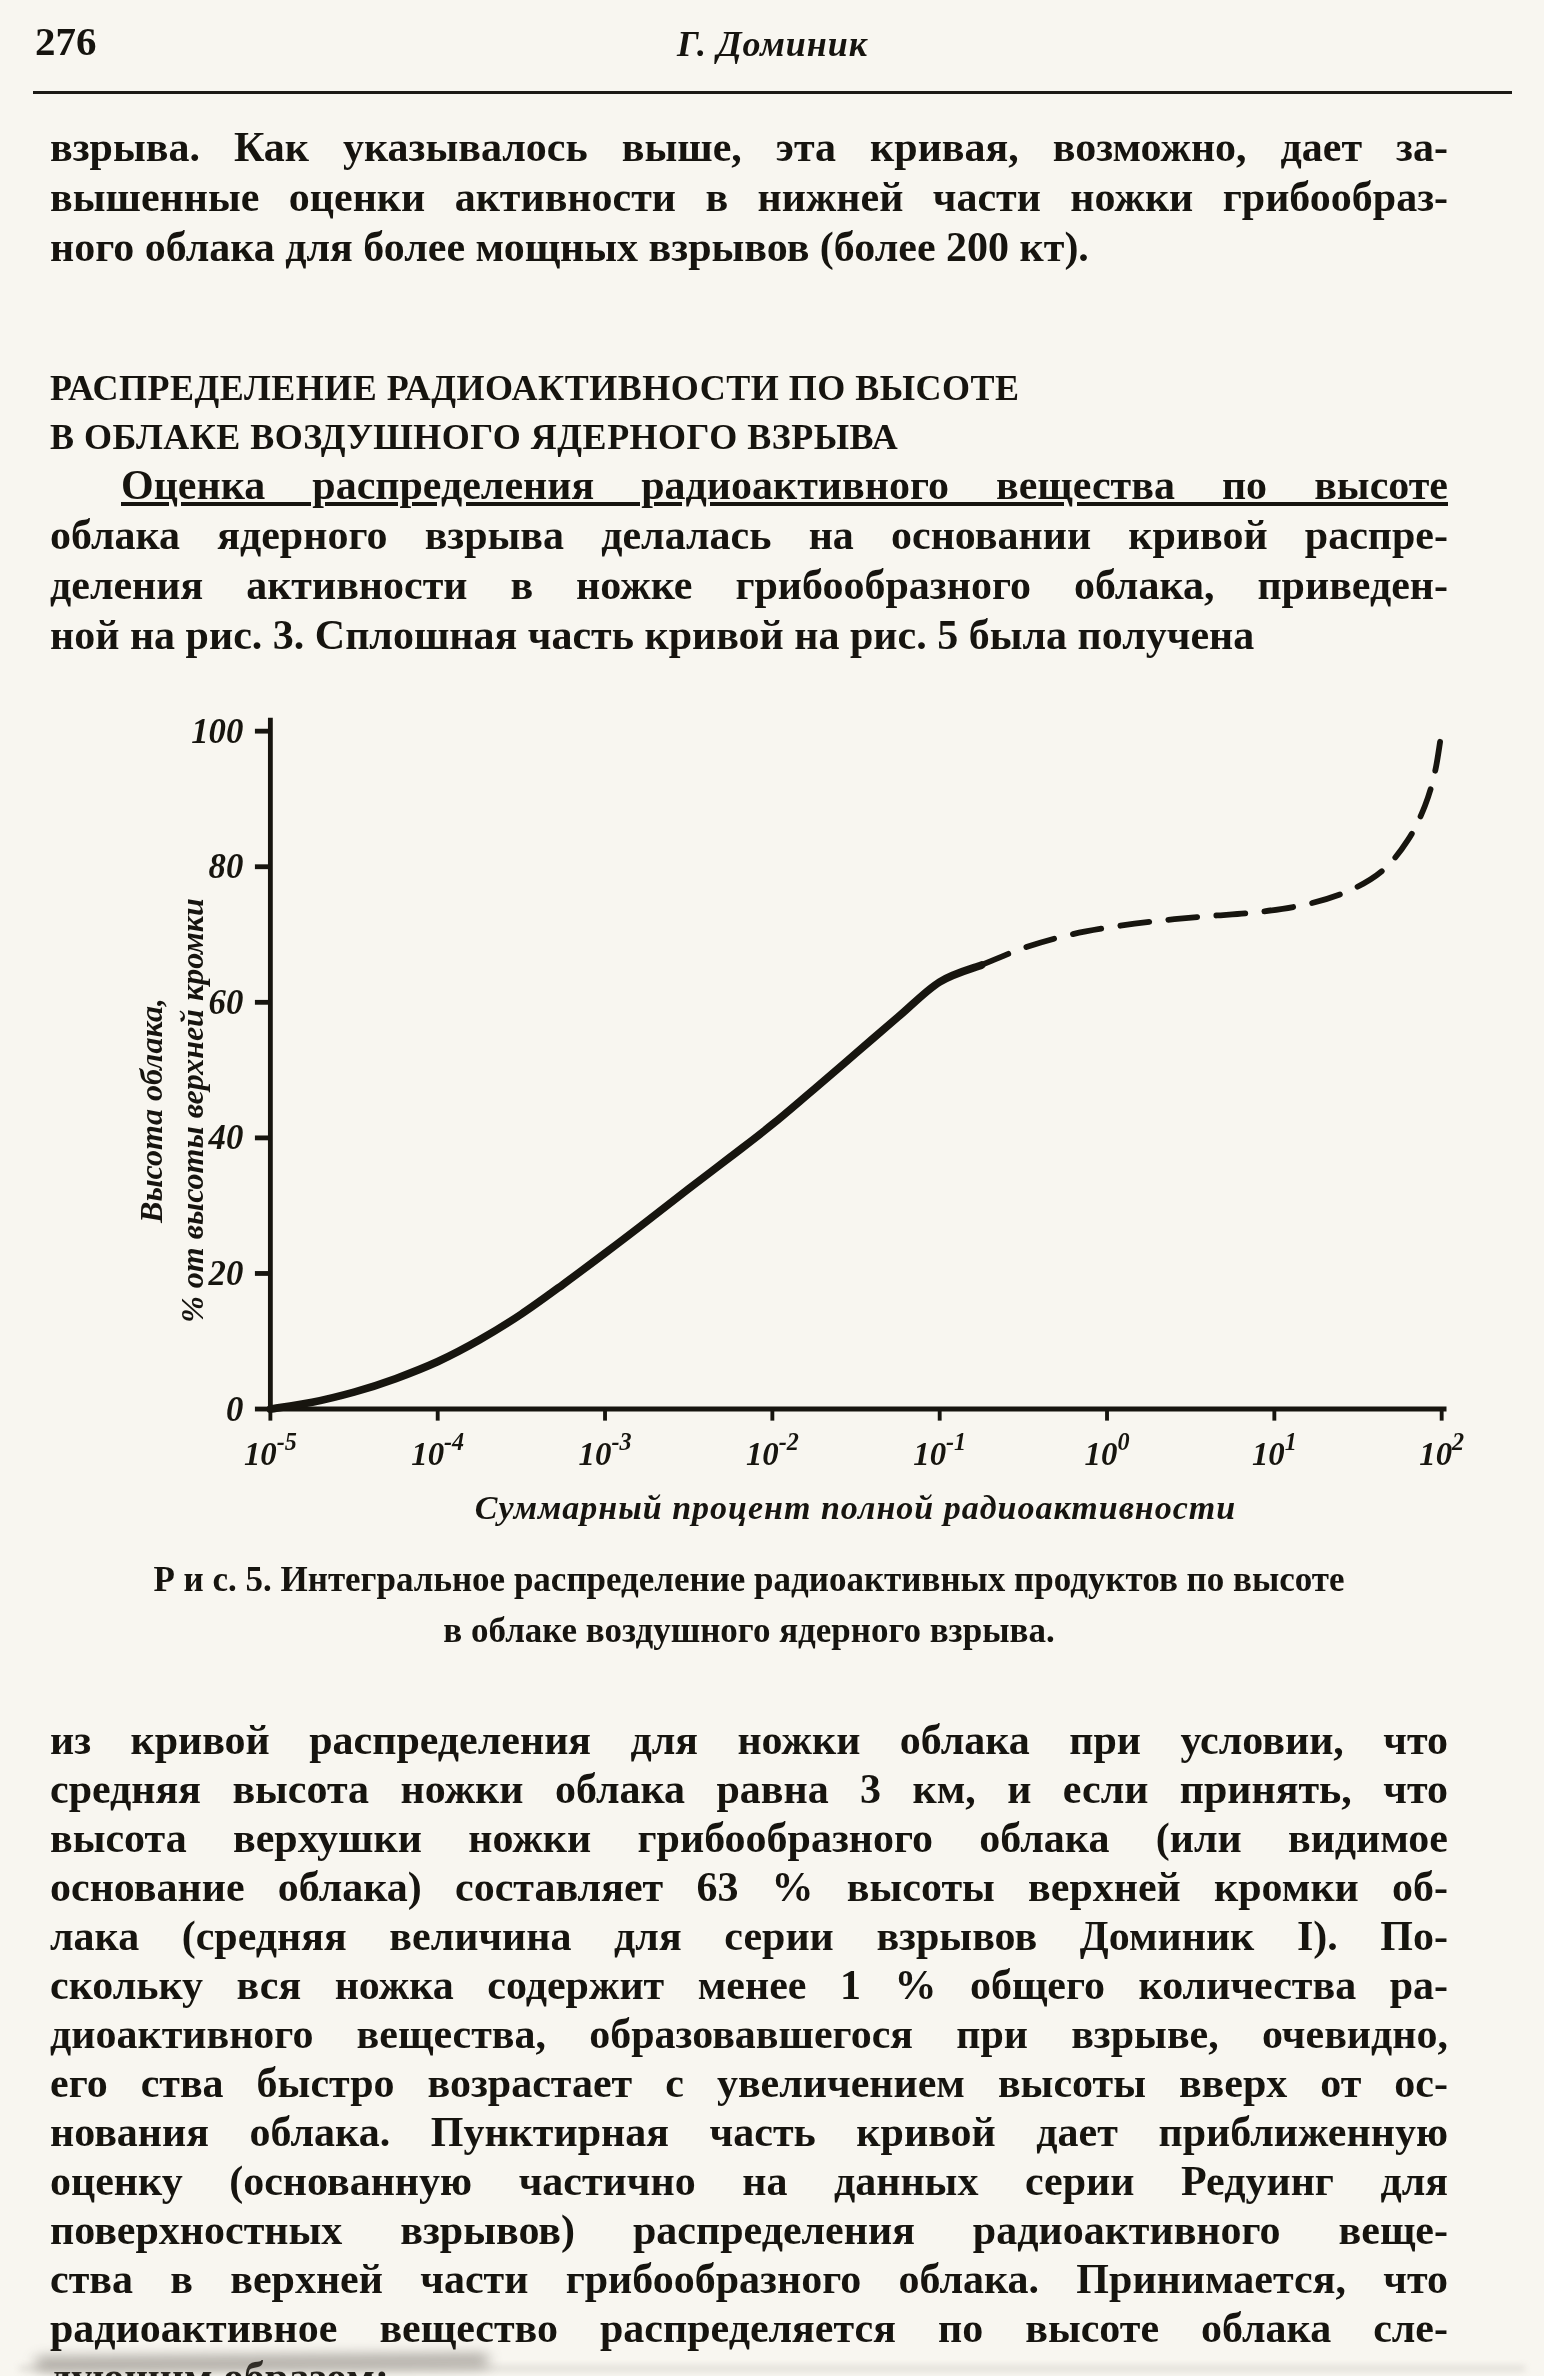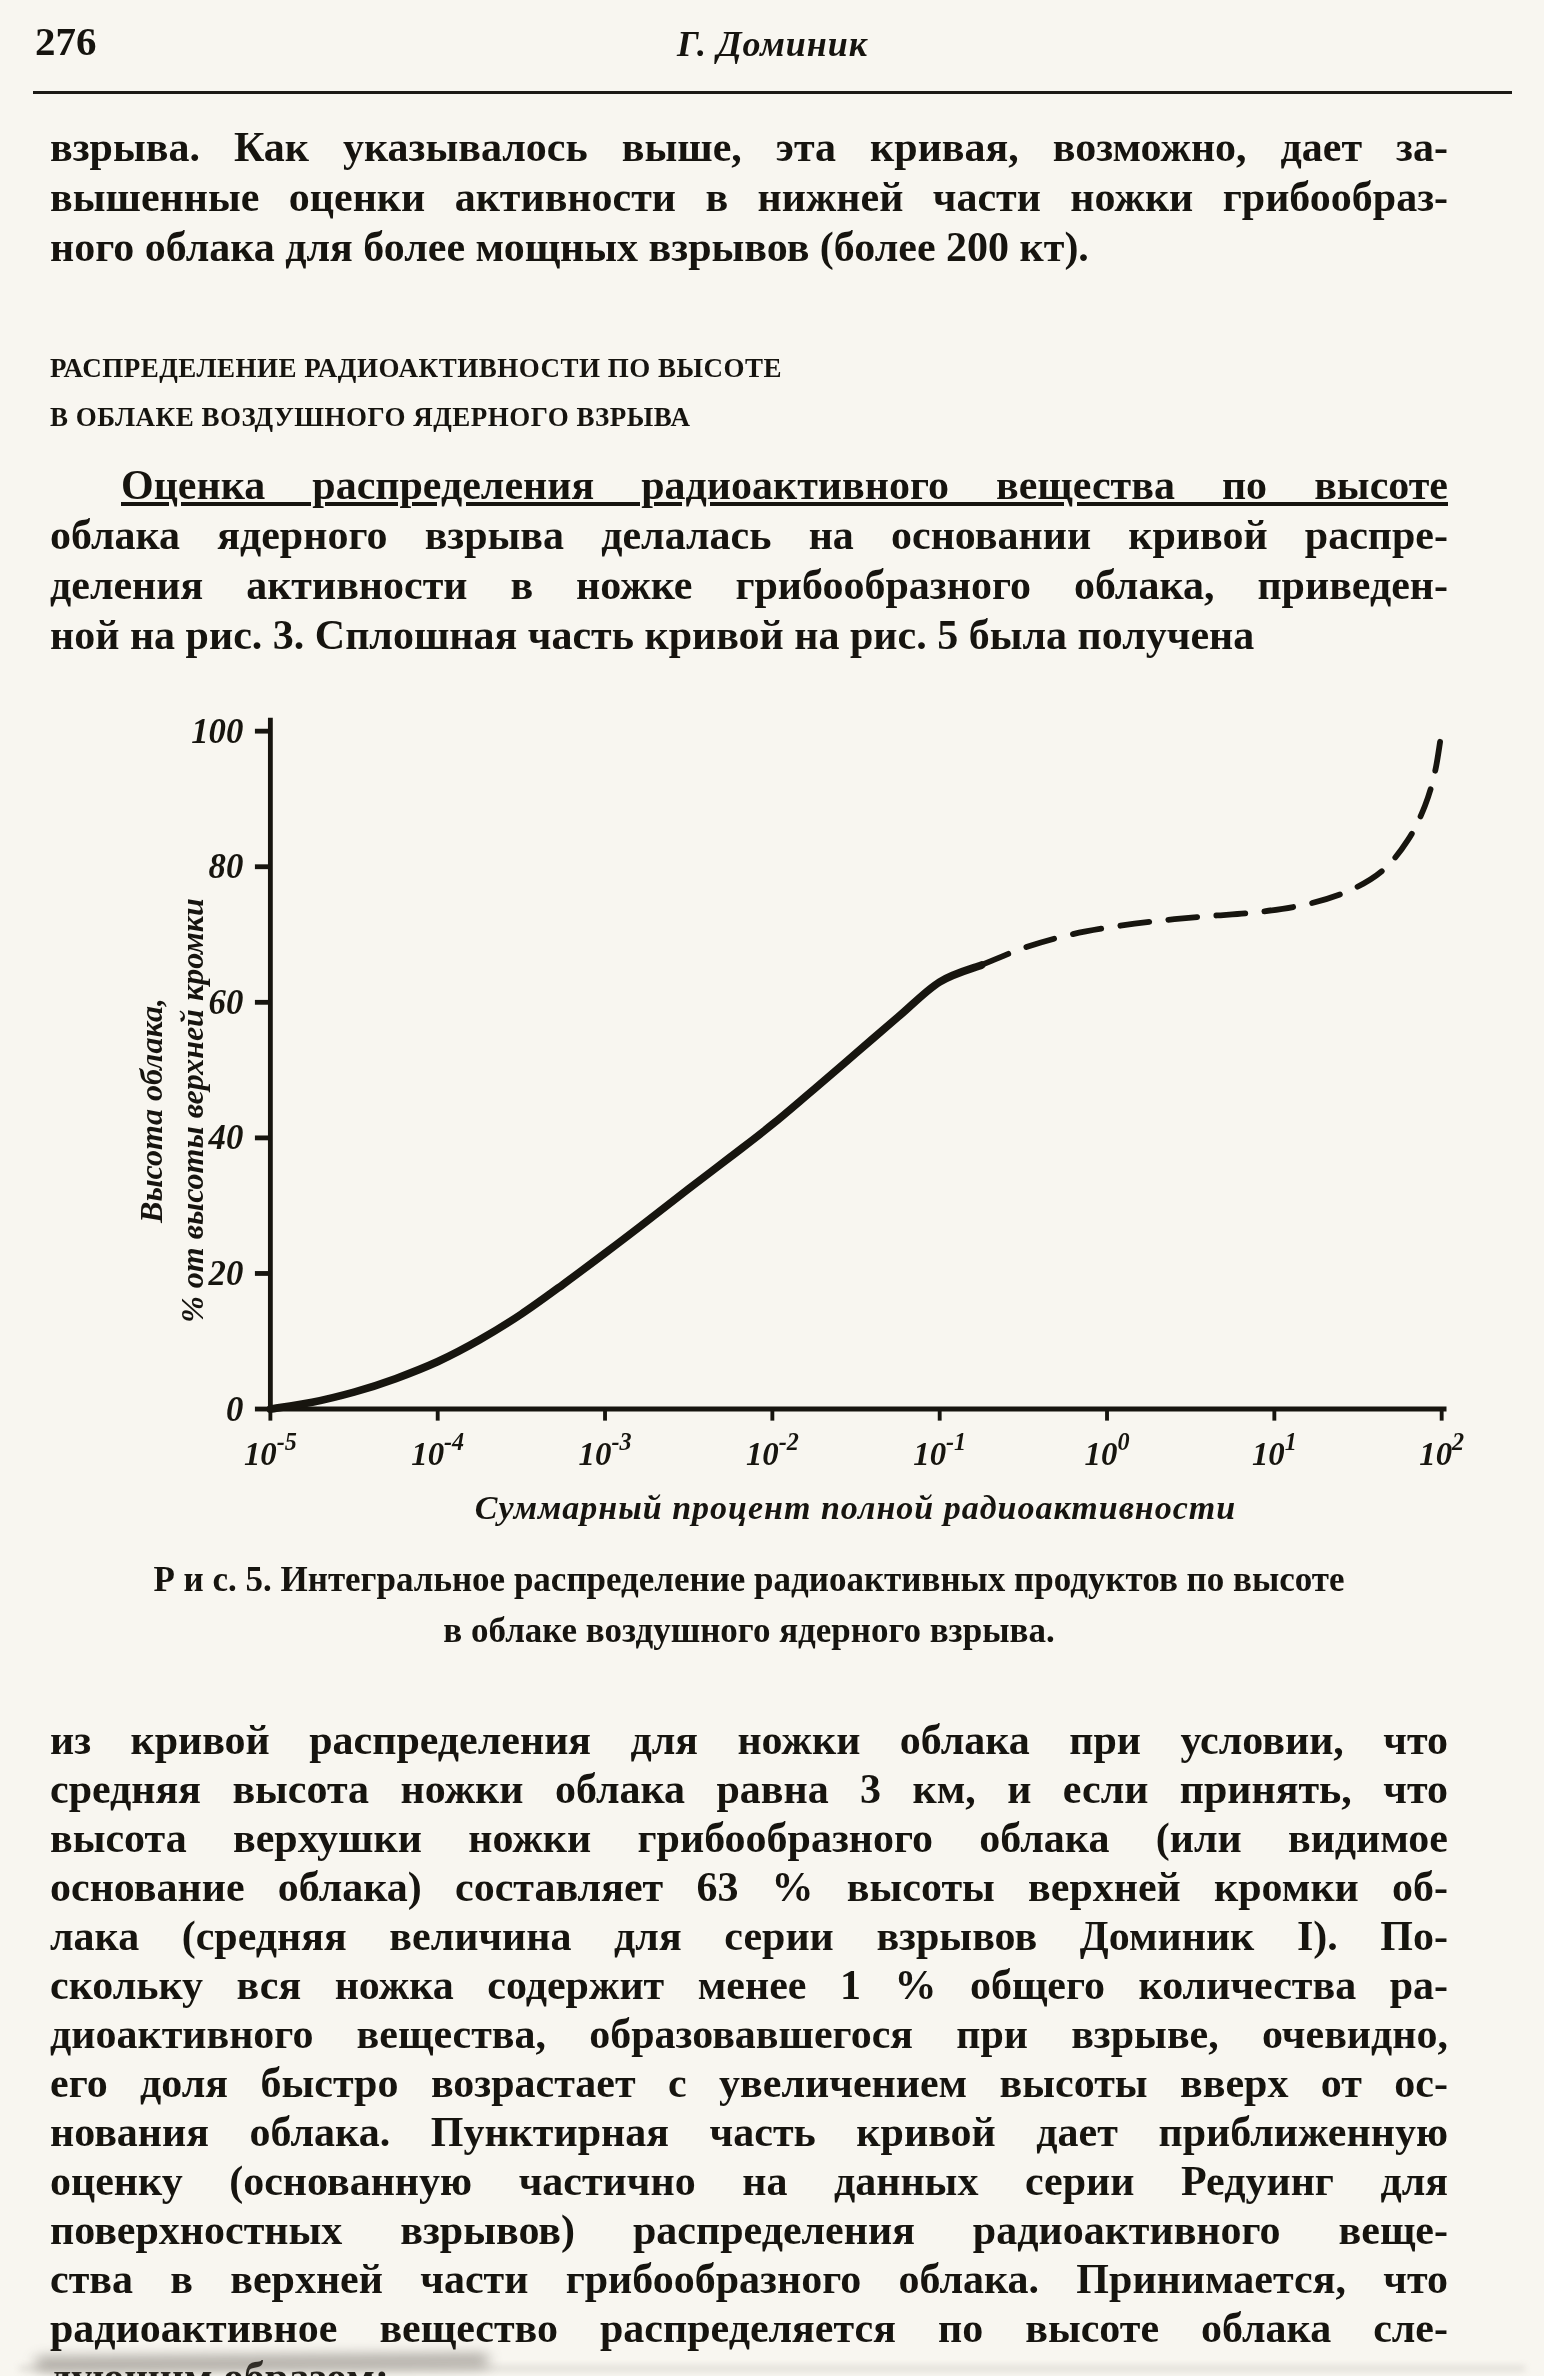--- a/index.html
+++ b/index.html
@@ -17,21 +17,21 @@
 
   .para { position:absolute; left:50px; width:1398px;
     font-size:42px; font-weight:700; line-height:50px; }
   .tline { text-align:justify; text-align-last:justify; }
   .tline.last { text-align-last:left; }
   .left .tline { text-align:left; text-align-last:left; }
   .center .tline { text-align:center; text-align-last:center; }
   .indent-first .tline:first-child { padding-left:71px;text-decoration:underline; }
 
   #para-top { top:122px; }
-  #section-heading { top:344px; font-size:27px; line-height:49px; letter-spacing:0.5px; }
+  #section-heading { top:364px; font-size:36px; line-height:49px; letter-spacing:0.5px; }
   #para-intro { top:460px; }
 
   #chart-svg { position:absolute; left:0; top:676px; width:1545px; height:850px; }
   .ylabel { position:absolute; left:-138px; top:1070px; width:618px; height:81px;
     transform:rotate(-90deg); font-size:32px; font-weight:700; font-style:italic;
     line-height:41px; text-align:center; }
   #xlabel { position:absolute; left:270px; top:1489px; width:1171px; text-align:center;
     font-size:34px; font-weight:700; font-style:italic; letter-spacing:1px; }
 
   #caption { top:1554px; font-size:35px; line-height:51px; }
@@ -117,21 +117,21 @@
     </div>
 
   <div class="para" id="para-bottom">
       <div class="tline">из кривой распределения для ножки облака при условии, что</div>
       <div class="tline">средняя высота ножки облака равна 3 км, и если принять, что</div>
       <div class="tline">высота верхушки ножки грибообразного облака (или видимое</div>
       <div class="tline">основание облака) составляет 63 % высоты верхней кромки об-</div>
       <div class="tline">лака (средняя величина для серии взрывов Доминик I). По-</div>
       <div class="tline">скольку вся ножка содержит менее 1 % общего количества ра-</div>
       <div class="tline">диоактивного вещества, образовавшегося при взрыве, очевидно,</div>
-      <div class="tline">его доля быстро возрастает с увеличением высоты вверх от ос-</div>
+      <div class="tline">его ства быстро возрастает с увеличением высоты вверх от ос-</div>
       <div class="tline">нования облака. Пунктирная часть кривой дает приближенную</div>
       <div class="tline">оценку (основанную частично на данных серии Редуинг для</div>
       <div class="tline">поверхностных взрывов) распределения радиоактивного веще-</div>
       <div class="tline">ства в верхней части грибообразного облака. Принимается, что</div>
       <div class="tline">радиоактивное вещество распределяется по высоте облака сле-</div>
       <div class="tline last">дующим образом:</div>
     </div>
 
   <div class="smudge1"></div>
   <div class="smudge2"></div>

